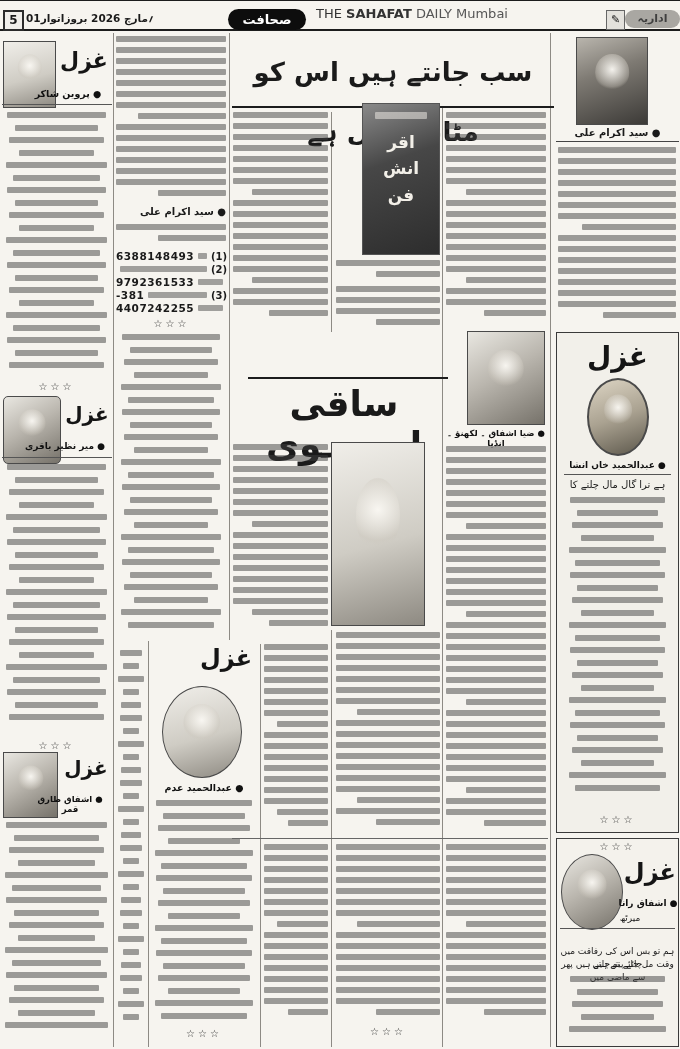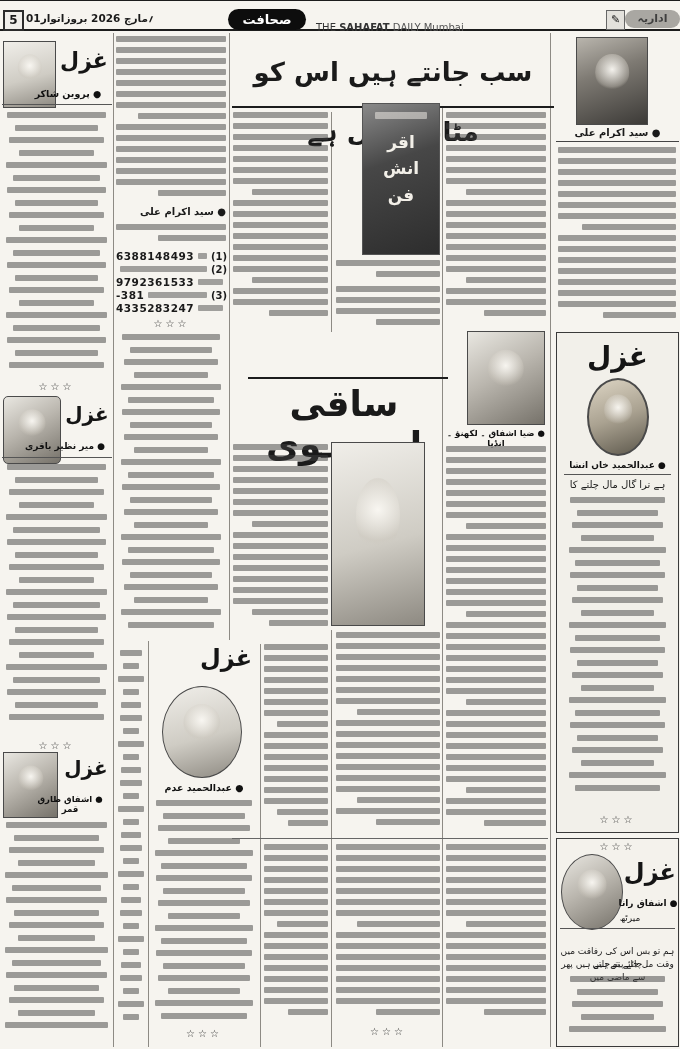--- a/index.html
+++ b/index.html
@@ -42,21 +42,21 @@
 
 <div id="page">
 
   <div class="abs rule" style="left:0;top:8;width:680px;height:1px"></div>
   <div class="abs rule" style="left:0;top:29px;width:680px;height:2px"></div>
 
   <div class="abs b ctr" style="left:3px;top:10px;width:17px;height:17px;border:2px solid #2b2b2b;font-size:12px;line-height:17px;background:#f0eeea">5</div>
   <div class="abs b" dir="ltr" style="left:26px;top:12px;width:150px;font-size:10.5px">01؍مارچ 2026 بروزاتوار</div>
 
   <div class="abs ctr" style="left:228px;top:9px;width:78px;height:21px;background:#0d0d0d;border-radius:11px;color:#fff;font-size:13px;line-height:21px;font-weight:bold">صحافت</div>
-  <div class="abs" style="left:316px;top:22px;font-size:10px;color:#333">
+  <div class="abs" style="left:316px;top:6px;font-size:13px;color:#333">
     <span>THE</span>
     <span class="b">SAHAFAT</span>
     <span style="color:#555">DAILY Mumbai</span>
   </div>
 
   <div class="abs ctr" style="left:606px;top:10px;width:17px;height:18px;border:1px solid #666;background:#e3e1dc;font-size:11px;line-height:18px">✎</div>
   <div class="abs ctr b rtl" style="left:625px;top:10px;width:55px;height:18px;background:#a9a7a2;border-radius:9px;font-size:11px;line-height:18px;color:#3f3f3f">اداریہ</div>
 
   <div class="abs grule" style="left:113px;top:33px;width:1px;height:1014px"></div>
   <div class="abs grule" style="left:229px;top:33px;width:1px;height:607px"></div>
@@ -213,21 +213,21 @@
       <span class="cnum" dir="ltr">9792361533</span>
     </div>
     <div class="crow">
       <span>(3)</span>
       <span class="csim"></span>
       <span class="cnum" dir="ltr">-381</span>
     </div>
     <div class="crow">
       <span></span>
       <span class="csim"></span>
-      <span class="cnum" dir="ltr">4335283247</span>
+      <span class="cnum" dir="ltr">4407242255</span>
     </div>
   </div>
   <div class="abs stars" style="left:116px;top:318px;width:111px">☆☆☆</div>
   <div class="abs sim sim-poem" style="left:118px;top:334px;width:106px">
       <div class="sl" style="width: 92%;"></div>
       <div class="sl" style="width: 78%;"></div>
       <div class="sl" style="width: 88%;"></div>
       <div class="sl" style="width: 70%;"></div>
       <div class="sl" style="width: 95%;"></div>
       <div class="sl" style="width: 82%;"></div>

